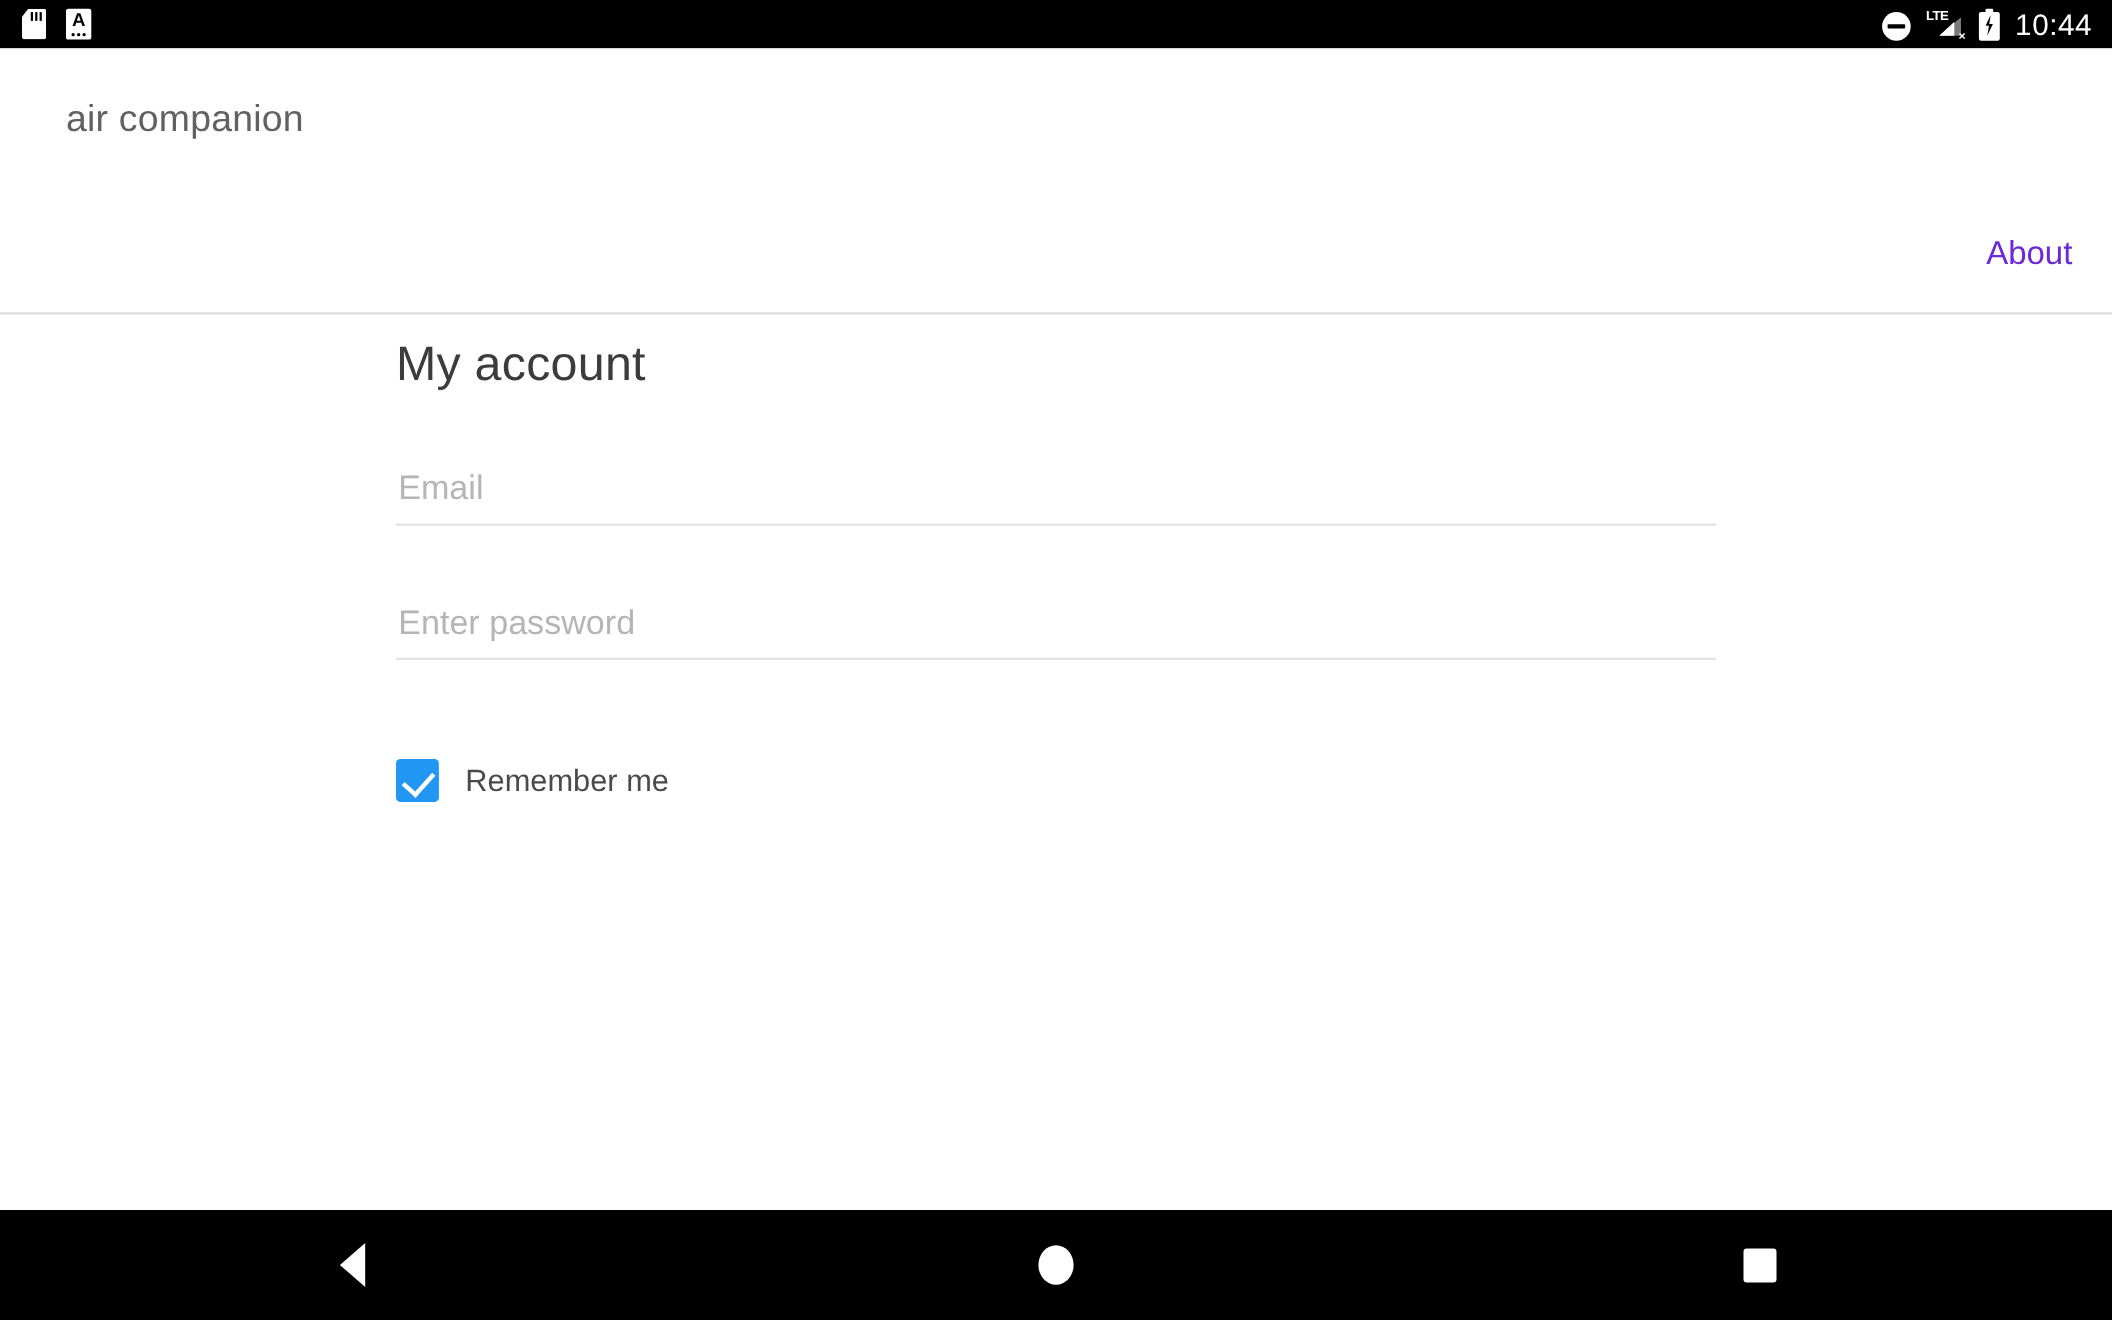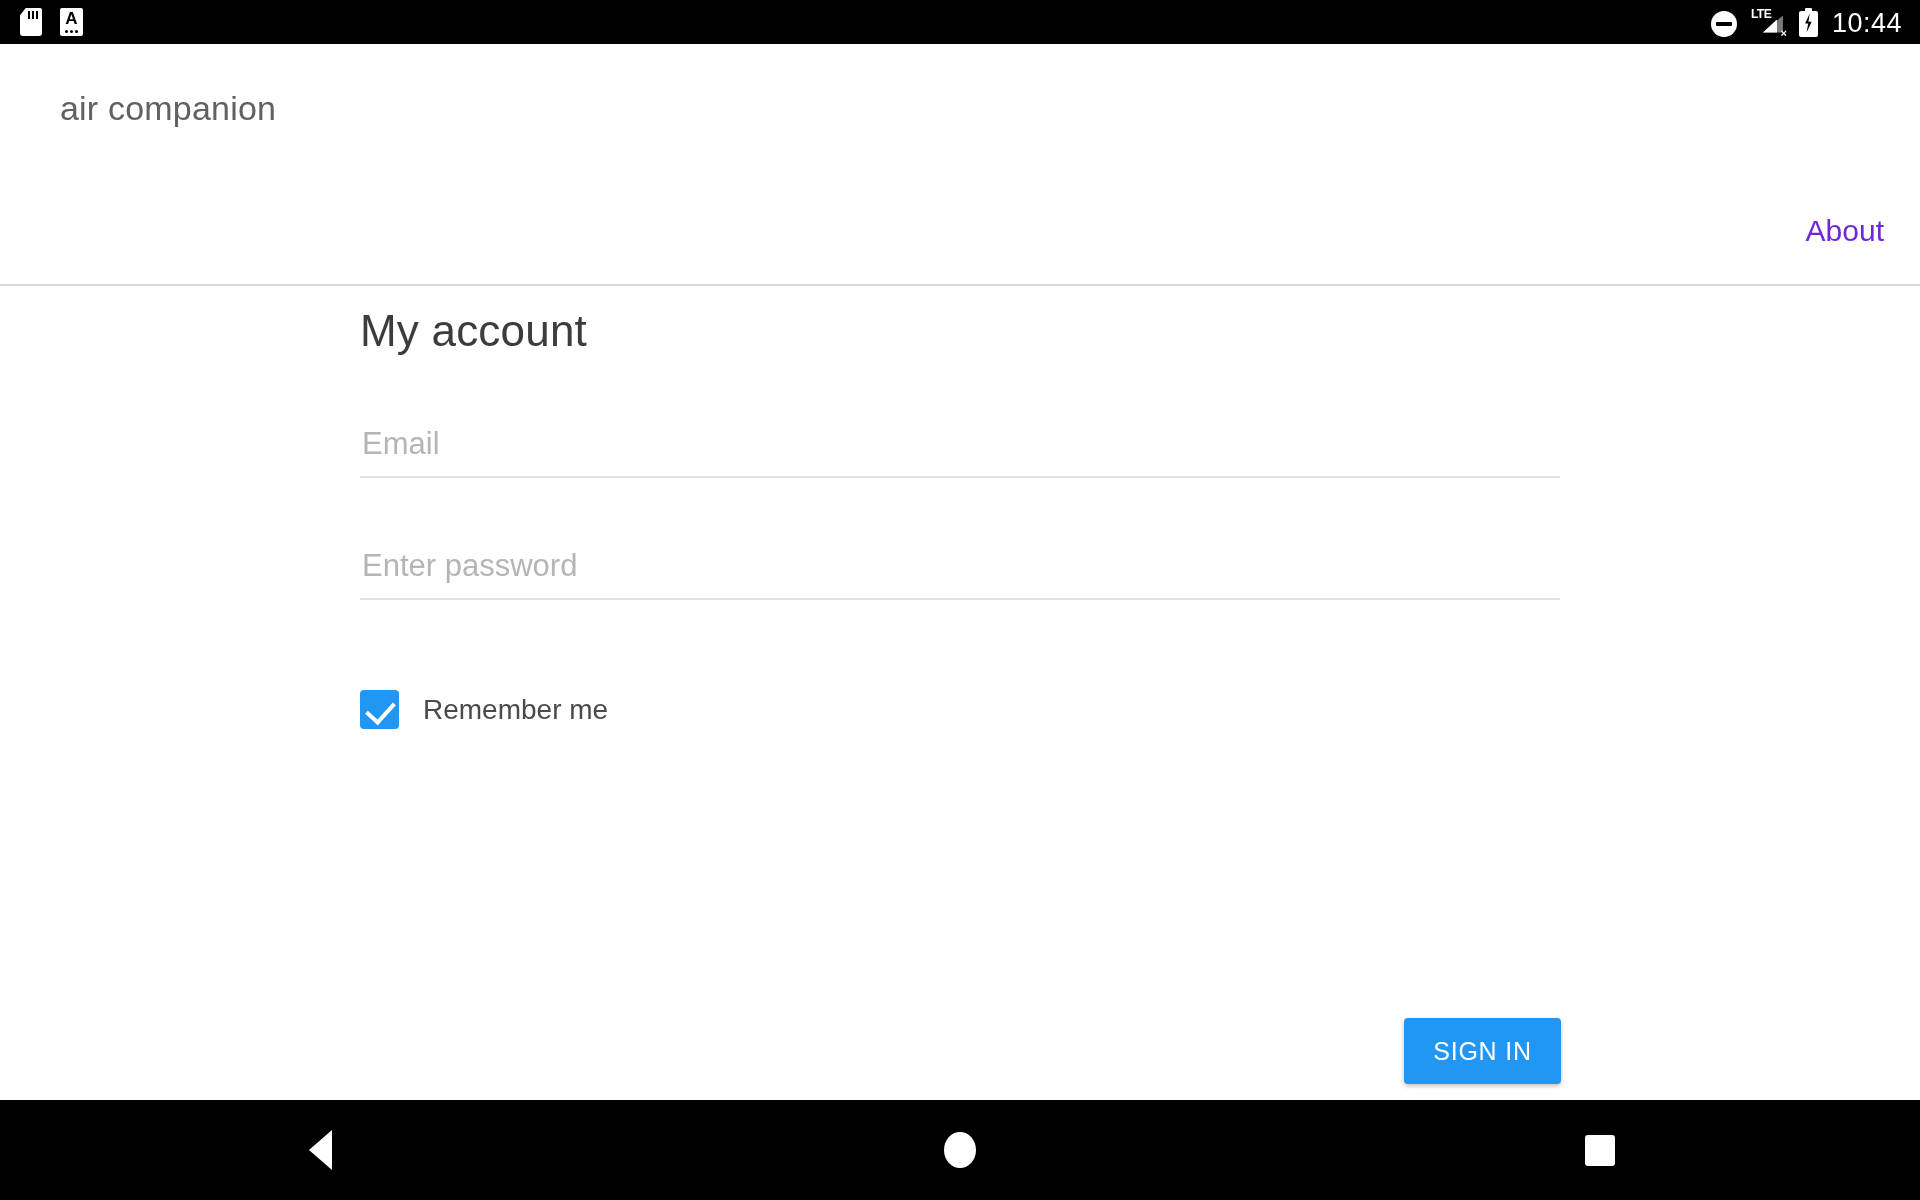--- a/index.html
+++ b/index.html
@@ -290,21 +290,20 @@
 
   <div class="field field-password">
     <input type="password" placeholder="Enter password" style="">
   </div>
 
   <div class="remember-row">
     <span class="checkbox"></span>
     <span class="remember-label">Remember me</span>
   </div>
 
-  <button class="signin-button">SIGN IN</button>
 
   <div class="link-row">
     <span class="link-signup">SIGN UP</span>
     <span class="link-reset">RESET PASSWORD</span>
   </div>
 
 </div>
 
 <div class="nav-bar">
   <div class="nav-item">

